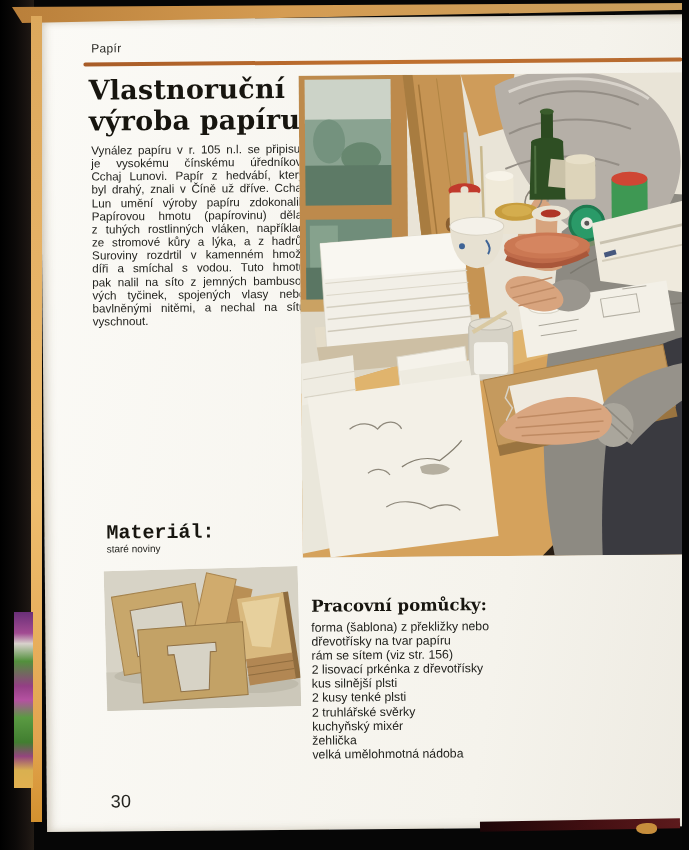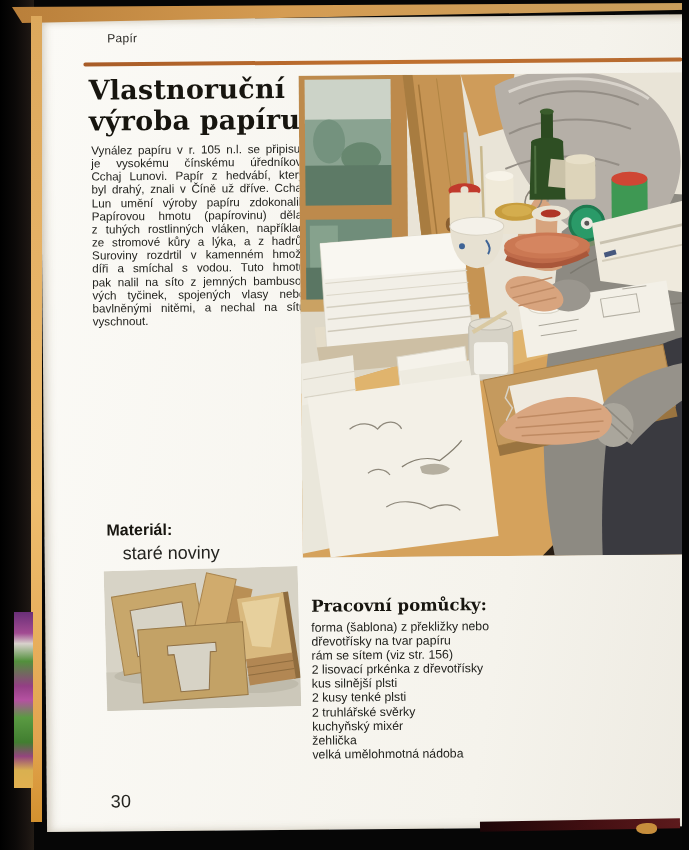--- a/index.html
+++ b/index.html
@@ -24,34 +24,34 @@
     background:linear-gradient(90deg,#1c0507,#461013 60%,#5c1a1c);transform:rotate(-1deg);}
   .orange-dot{position:absolute;left:636px;top:823px;width:21px;height:11px;z-index:22;
     background:#c68d3c;border-radius:50% 40% 40% 50%;}
 
   
   .page{position:absolute;left:40px;top:20px;width:660px;height:812px;z-index:3;
     background:linear-gradient(100deg,#fbfaf6,#f5f3ec 70%,#edeae1);
     transform:rotate(-0.5deg);transform-origin:0 0;
     box-shadow:inset 4px 0 10px rgba(120,100,70,.28), inset 0 3px 6px rgba(140,120,90,.18);}
 
-  .section-label{position:absolute;left:51px;top:12px;font-size:12px;color:#2b2a26;letter-spacing:.3px;margin-left:16px;}
+  .section-label{position:absolute;left:51px;top:22px;font-size:12px;color:#2b2a26;letter-spacing:.3px;}
   .rule{position:absolute;left:43px;top:43px;width:599px;height:3.5px;
     background:linear-gradient(90deg,#a85c28,#c0712f 50%,#b66a30);border-radius:2px;}
   .title{position:absolute;left:48px;top:55px;font-family:"DejaVu Serif",serif;font-weight:bold;
     font-size:27px;line-height:31px;color:#17150f;letter-spacing:.2px;}
   .intro{position:absolute;left:50px;top:124px;width:213px;font-size:11.7px;line-height:13.15px;color:#23231f;}
   .intro .ln{text-align:justify;text-align-last:justify;white-space:nowrap;}
   .intro .ln.last{text-align-last:left;}
 
   .main-photo{position:absolute;left:258px;top:58px;width:384px;height:482px;overflow:hidden;background:#e9e4d7;}
   .main-photo svg{display:block;width:100%;height:100%;}
 
-  .material-heading{position:absolute;left:62px;top:502px;font-family:Liberation Sans, sans-serif;font-weight:bold;font-size:16px;color:#17150f;}
-  .material-item{position:absolute;left:78px;top:524px;font-size:18px;color:#23231f;}
+  .material-heading{position:absolute;left:62px;top:502px;font-family:Liberation Mono, monospace;font-weight:bold;font-size:20px;color:#17150f;}
+  .material-item{position:absolute;left:62px;top:524px;font-size:10px;color:#23231f;}
   .material-photo{position:absolute;left:60px;top:550px;width:194px;height:140px;transform:rotate(-1deg);overflow:hidden;}
   .material-photo svg{display:block;width:100%;height:100%;}
 
   .tools-heading{position:absolute;left:266px;top:579px;font-family:"DejaVu Serif",serif;font-weight:bold;font-size:16.5px;color:#17150f;}
   .tools{position:absolute;left:266px;top:603px;font-size:12.3px;line-height:14.1px;color:#23231f;white-space:nowrap;}
   .page-number{position:absolute;left:64px;top:772px;font-size:18px;color:#23231f;}
 </style>
 </head>
 <body>
 

